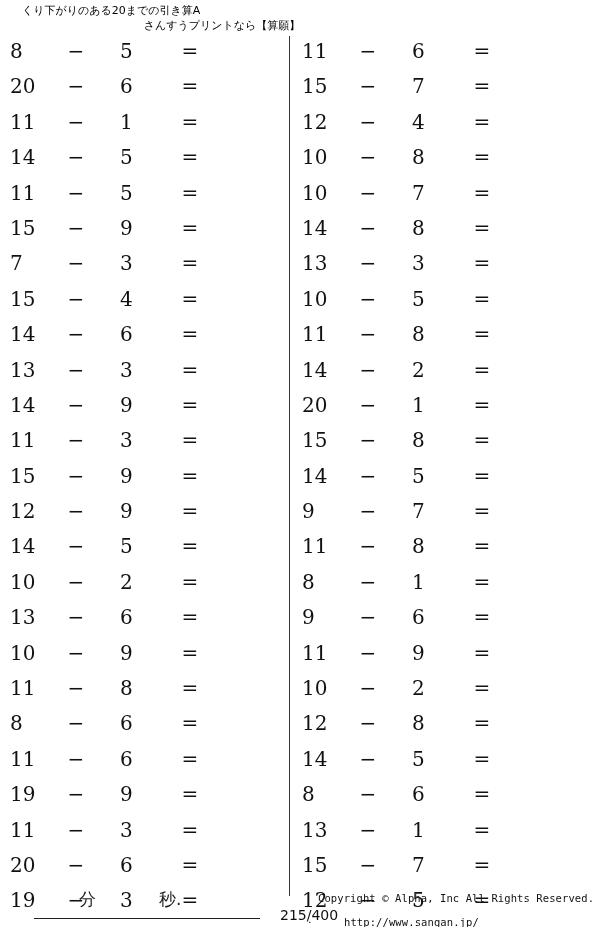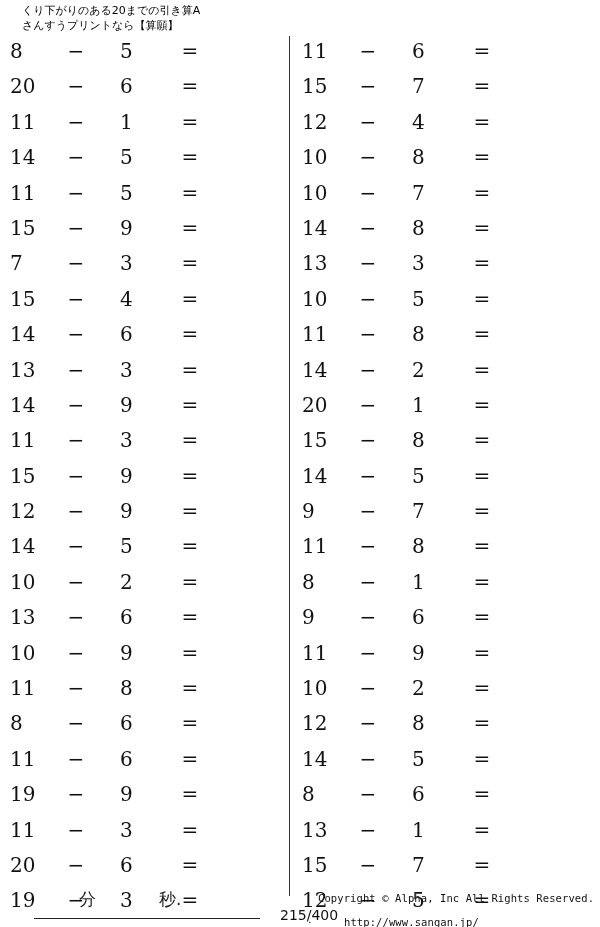--- a/index.html
+++ b/index.html
@@ -37,20 +37,21 @@
     letter-spacing: 0px;
     color: #000;
     white-space: nowrap;
   }
   .header .line2 {
     font-family: "DejaVu Sans", sans-serif;
     font-size: 11px;
     line-height: 15px;
     color: #000;
     white-space: nowrap;
+    text-align: center;
   }
 
   
   .columns {
     position: absolute;
     top: 34px;
     left: 0;
     width: 600px;
     height: 850px;
   }

